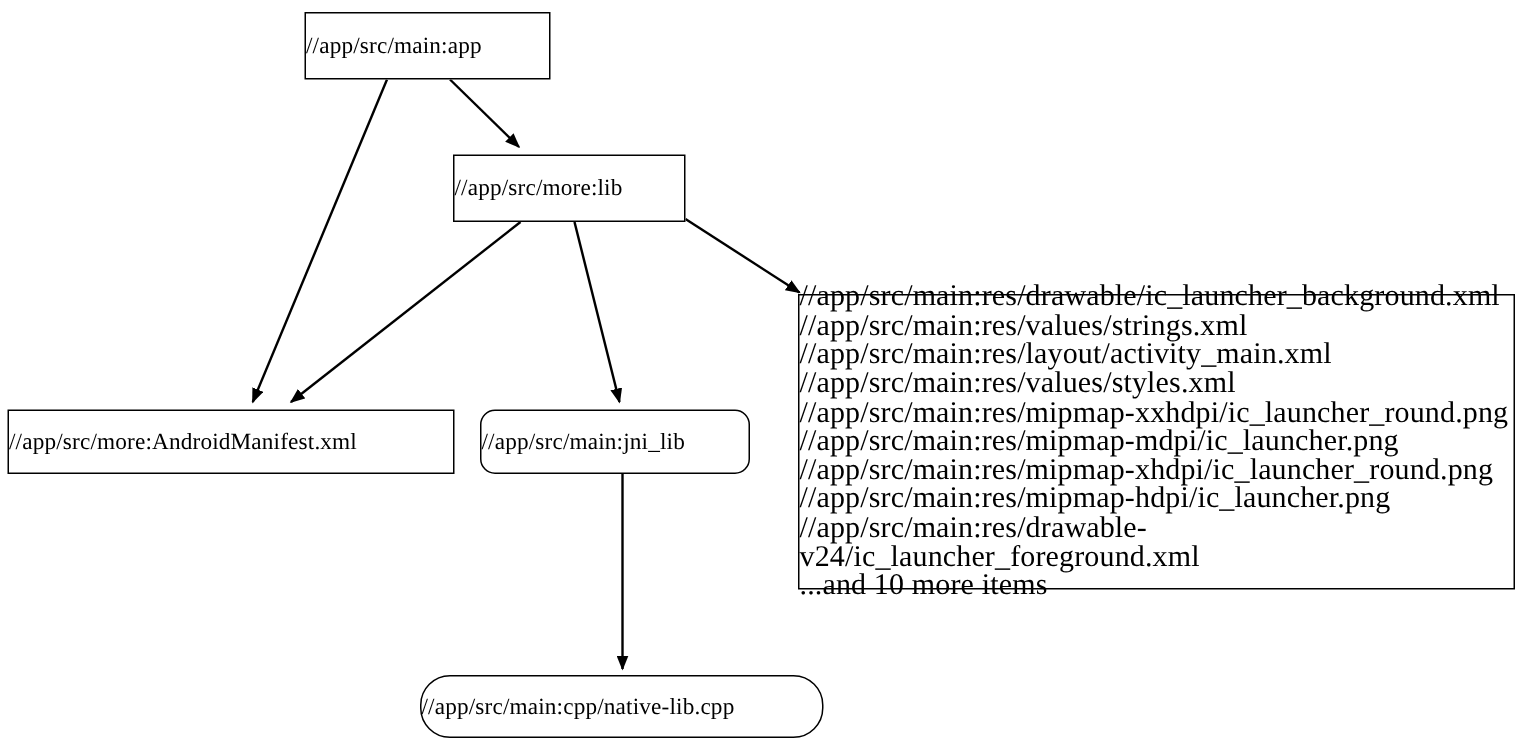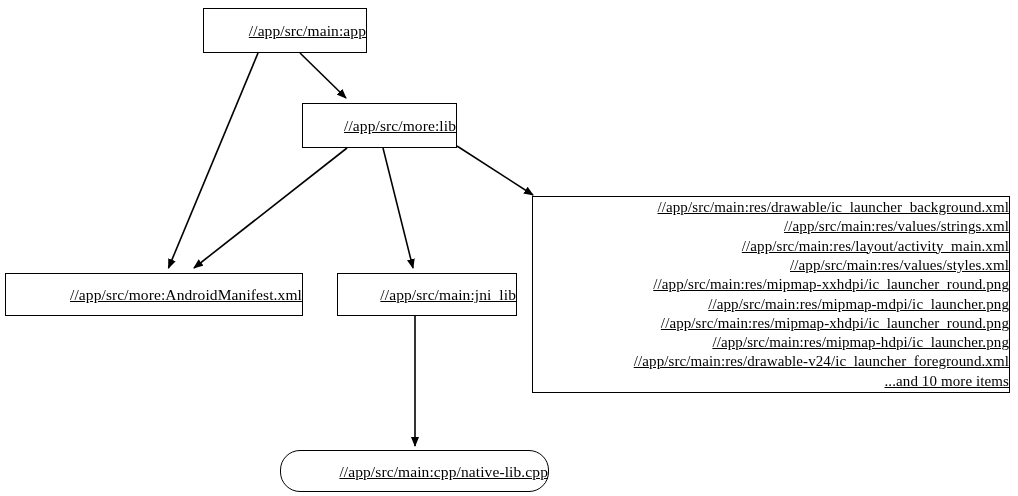--- a/index.html
+++ b/index.html
@@ -34,26 +34,25 @@
     text-align: center;
     color: #000000;
     font-size: 15.5px;
     line-height: 19px;
     white-space: pre-line;
     letter-spacing: 0.1px;
   }
   .node-label {
     display: block;
     width: 100%;
-    text-align: right;
+    text-align: left;
     white-space: pre-line;
-    text-decoration: underline;
   }
   .node-multiline {
-    font-size: 15px;
+    font-size: 20px;
     line-height: 19.3px;
     align-items: center;
   }
 </style>
 </head>
 <body>
 
 <div id="canvas">
 
   <svg id="edge-layer" viewBox="0 0 1018 496">
@@ -88,21 +87,21 @@
   </div>
 
   <div class="node" style="left:302px; top:103px; width:155px; height:45px;">
     <span class="node-label">//app/src/more:lib</span>
   </div>
 
   <div class="node" style="left:5px; top:273px; width:298px; height:43px;">
     <span class="node-label">//app/src/more:AndroidManifest.xml</span>
   </div>
 
-  <div class="node" style="left:337px; top:273px; width:180px; height:43px;">
+  <div class="node" style="left:320px; top:273px; width:180px; height:43px;border-radius:10px;">
     <span class="node-label">//app/src/main:jni_lib</span>
   </div>
 
   <div class="node node-multiline" style="left:532px; top:196px; width:478px; height:197px;">
     <span class="node-label">//app/src/main:res/drawable/ic_launcher_background.xml
 //app/src/main:res/values/strings.xml
 //app/src/main:res/layout/activity_main.xml
 //app/src/main:res/values/styles.xml
 //app/src/main:res/mipmap-xxhdpi/ic_launcher_round.png
 //app/src/main:res/mipmap-mdpi/ic_launcher.png

